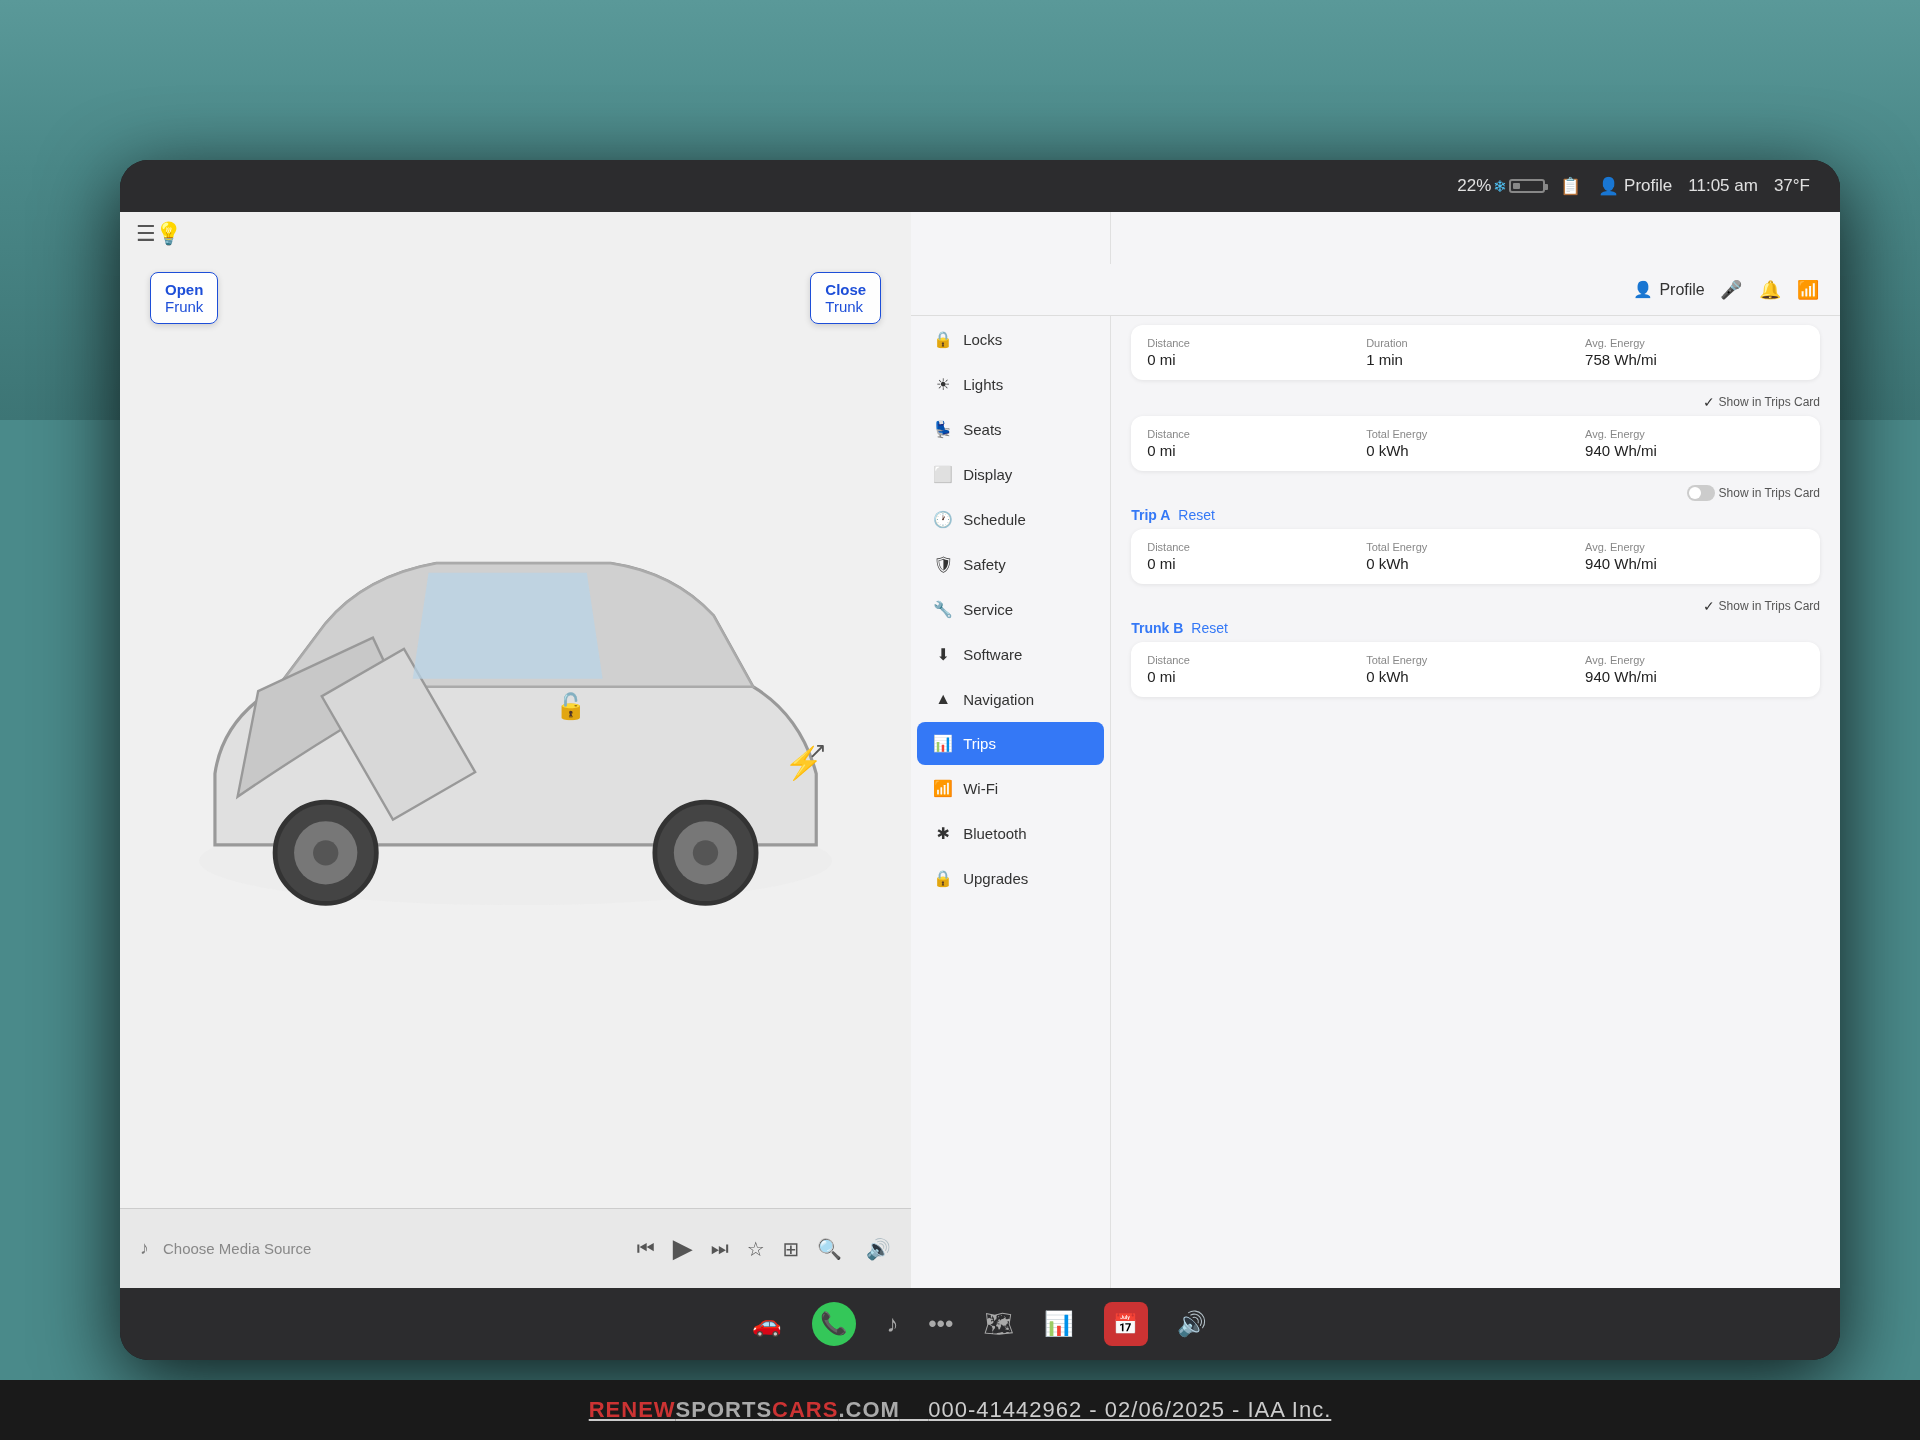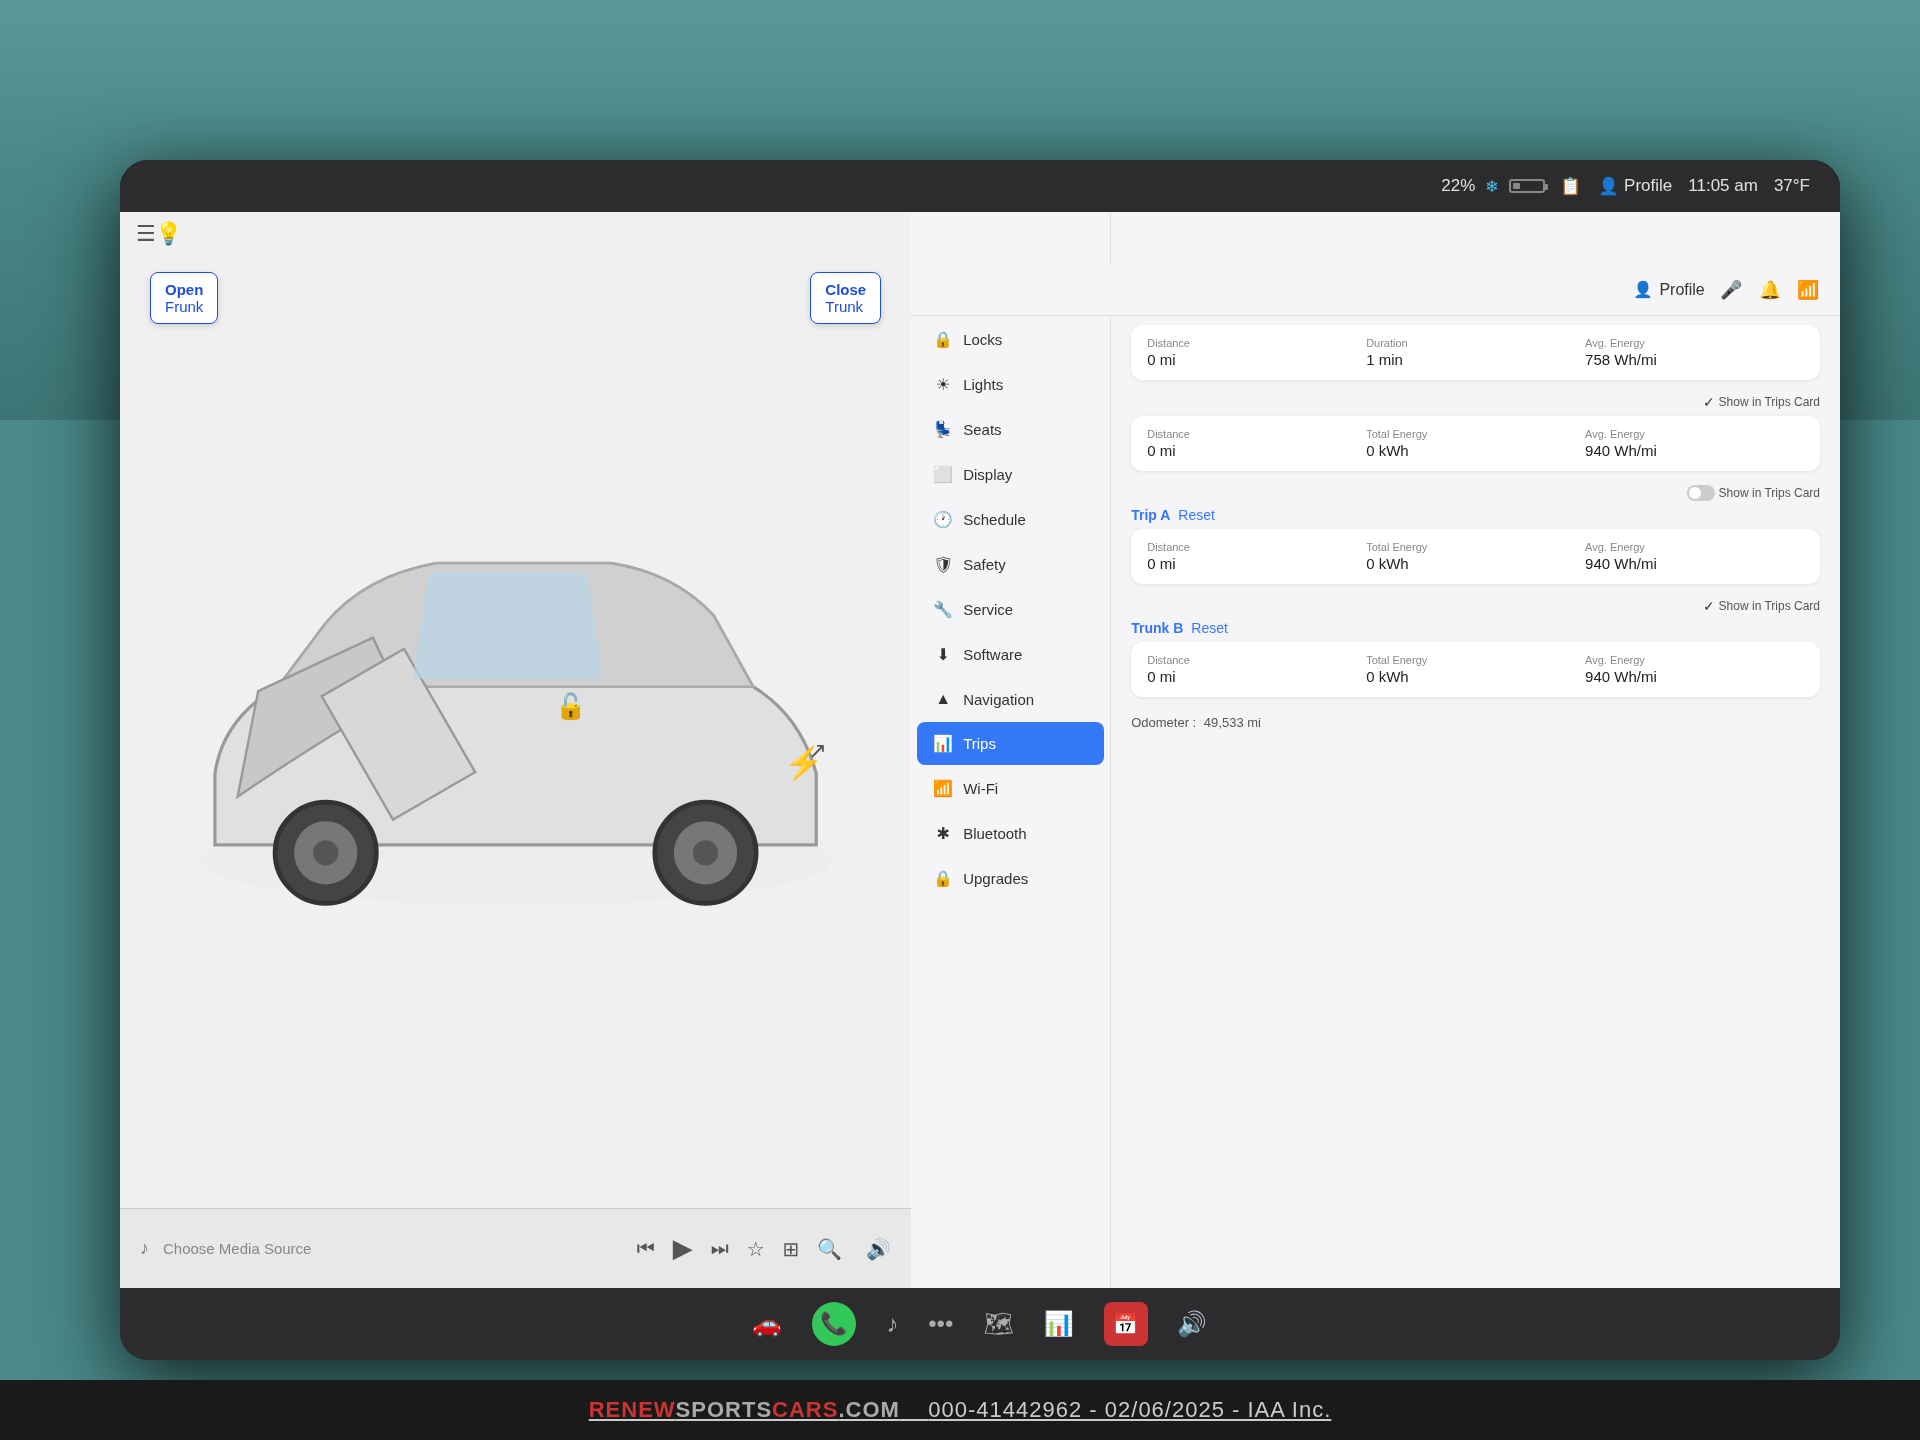--- a/index.html
+++ b/index.html
@@ -76,21 +76,21 @@
       color: #e0e0e0;
       font-size: 17px;
       display: flex;
       align-items: center;
       gap: 5px;
     }
 
     .battery-indicator {
       display: flex;
       align-items: center;
-      gap: 10px;
+      gap: 2px;
     }
 
     .battery-bar {
       width: 36px;
       height: 14px;
       border: 2px solid #888;
       border-radius: 3px;
       position: relative;
     }
     .battery-bar::after {
@@ -751,24 +751,20 @@
               <div class="stat-label">Total Energy</div>
               <div class="stat-value">0 kWh</div>
             </div>
             <div class="stat-item">
               <div class="stat-label">Avg. Energy</div>
               <div class="stat-value">940 Wh/mi</div>
             </div>
           </div>
         </div>
 
-        <div class="odometer-row">
-          <span>Odometer :</span>
-          <span style="margin-left:4px;">49,533 mi</span>
-        </div>
 
       </div>
     </div>
 
   </div>
 
   <div class="taskbar">
     <div class="taskbar-icon">🚗</div>
     <div class="taskbar-icon">
       <div class="phone-icon-circle">📞</div>

